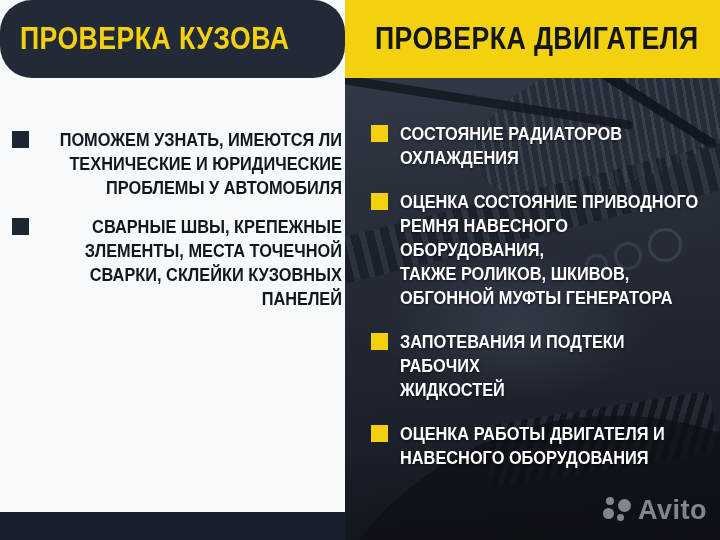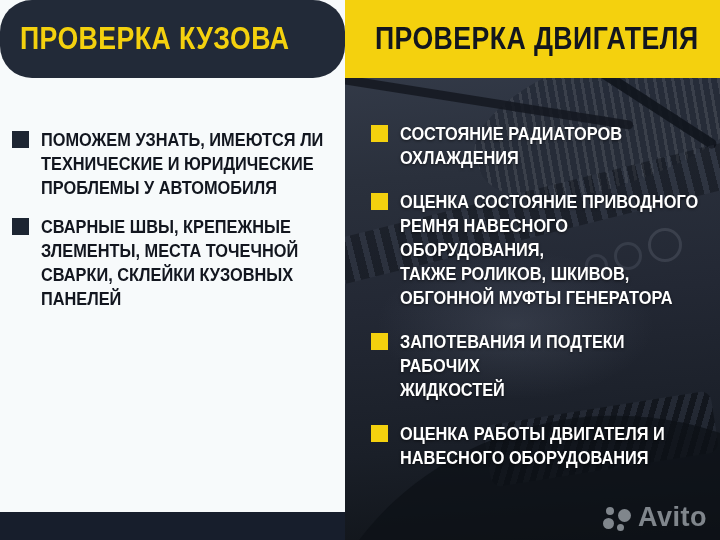--- a/index.html
+++ b/index.html
@@ -20,21 +20,21 @@
   .band h1{
     margin:0;font-size:31px;font-weight:700;letter-spacing:.5px;
     text-transform:uppercase;white-space:nowrap;
     transform:scaleX(.86);transform-origin:0 50%;
   }
   .band.navy h1{color:#f4d10e;}
   .band.yellow h1{color:#12161f;}
   .items{
     list-style:none;margin:0;position:relative;z-index:2;
   }
-  .panel.left .items{padding:50px 0 0 12px;}
+  .panel.left .items{padding:50px 0 0 12px;text-align:right;}
   .panel.right .items{padding:44px 0 0 26px;}
   .item{display:flex;align-items:flex-start;}
   .panel.left .item{margin-bottom:15px;}
   .panel.right .item{margin-bottom:20px;}
   .sq{width:17px;height:17px;flex:0 0 17px;margin-top:3px;margin-right:12px;}
   .sq.navy-sq{background:#1d2532;}
   .sq.yellow-sq{background:#f4d10e;}
   .txt{
     font-size:19px;line-height:24px;font-weight:700;
     text-transform:uppercase;white-space:pre-line;
@@ -74,22 +74,22 @@
     top:408px;right:4px;width:230px;height:62px;transform:rotate(-9deg);
     background:repeating-linear-gradient(115deg,rgba(10,13,18,.8) 0 6px,rgba(62,69,84,.35) 6px 12px);
     border-radius:10px;opacity:.65;
   }
   .ph-sweep{
     bottom:-150px;left:-70px;width:600px;height:270px;background:#0d1016;
     transform:rotate(-12deg);border-radius:50% 50% 0 0/100% 100% 0 0;opacity:.72;
   }
   
   .watermark{
-    position:absolute;right:13px;bottom:7px;z-index:3;
-    display:flex;align-items:flex-end;
+    position:absolute;right:13px;bottom:14px;z-index:3;
+    display:flex;align-items:flex-start;
   }
   .avito-dots{position:relative;width:30px;height:28px;margin-right:5px;}
   .avito-dots i{position:absolute;border-radius:50%;background:rgba(223,229,236,.55);}
   .ad1{width:8px;height:8px;left:3px;top:2px;}
   .ad2{width:13px;height:13px;left:15px;top:4px;}
   .ad3{width:11px;height:11px;left:0;top:13px;}
   .ad4{width:7px;height:7px;left:14px;top:19px;}
   .avito-text{
     font-size:27px;font-weight:700;letter-spacing:.5px;
     color:rgba(223,229,236,.55);

